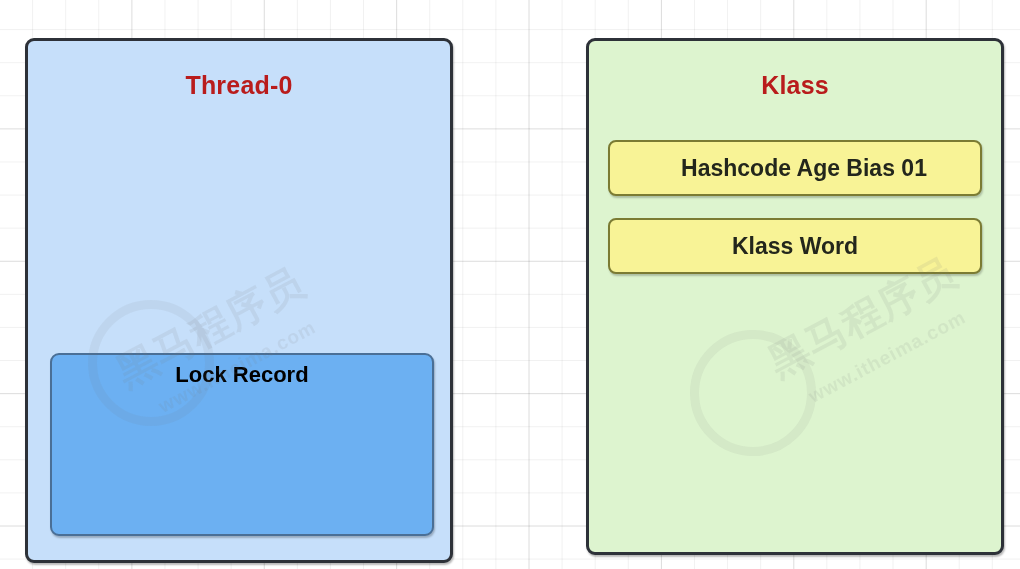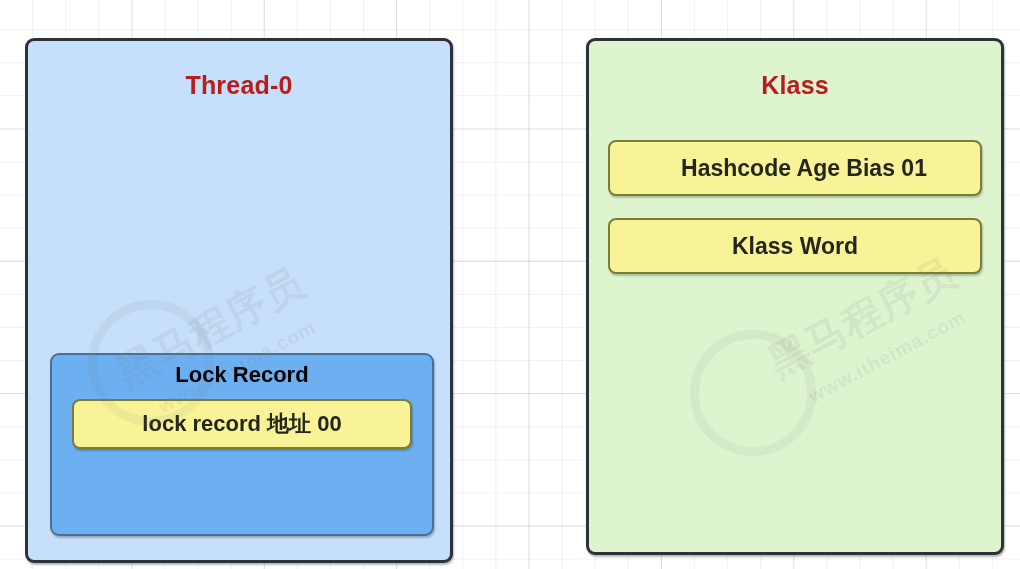--- a/index.html
+++ b/index.html
@@ -178,21 +178,20 @@
   <div class="watermark wm-url wm2">www.itheima.com</div>
   <div class="watermark wm-cn wm3">黑马程序员</div>
   <div class="watermark wm-url wm4">www.itheima.com</div>
 
   <div class="box thread-box">
     <div class="box-title">Thread-0</div>
 
     <div class="lock-record-box">
       <div class="lock-record-title">Lock Record</div>
 
-      <div class="field lr-field lr-field-1">lock record 地址 00</div>
     </div>
   </div>
 
   <div class="box object-box">
     <div class="box-title">Klass</div>
 
     <div class="field obj-field obj-field-1">Hashcode Age Bias 01</div>
     <div class="field obj-field obj-field-2">Klass Word</div>
   </div>
 

